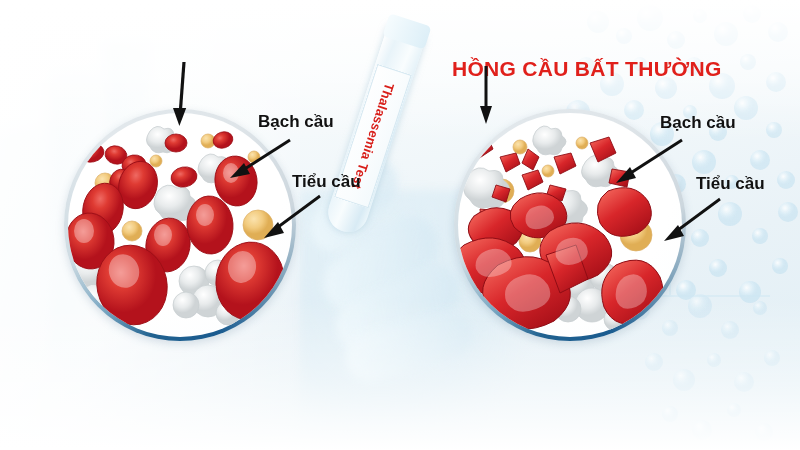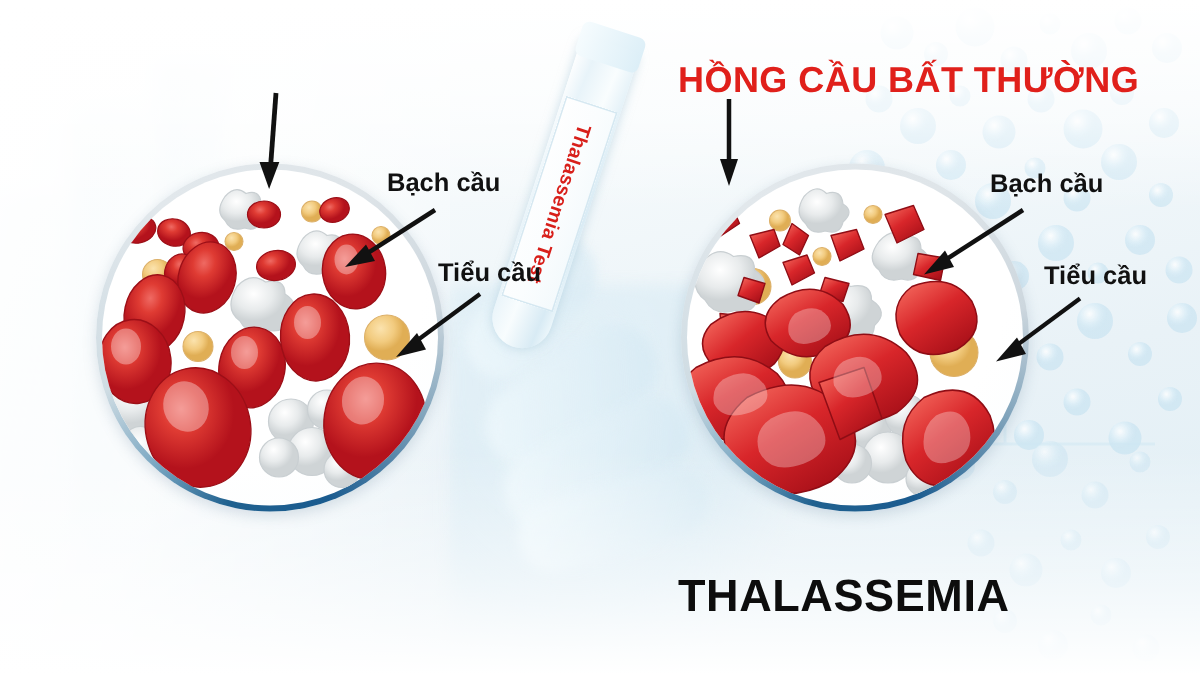--- a/index.html
+++ b/index.html
@@ -415,21 +415,21 @@
         </g>
       </svg>
     </div>
   </div>
 
   <svg class="arrow-svg" style="left:150px; top:62px; width:70px; height:70px;" viewBox="0 0 70 70">
     <path d="M34 0 L30 54" stroke="#111" stroke-width="3.2" fill="none"></path>
     <path d="M29.4 64 L23 46 L36.2 46 Z" fill="#111"></path>
   </svg>
 
-  <div class="hdr hdr-red" style="left:452px; top:40px; font-size:24px;">HỒNG CẦU BẤT THƯỜNG</div>
+  <div class="hdr hdr-red" style="left:452px; top:57px; font-size:21px;">HỒNG CẦU BẤT THƯỜNG</div>
   <svg class="arrow-svg" style="left:462px; top:66px; width:70px; height:70px;" viewBox="0 0 70 70">
     <path d="M24 0 L24 48" stroke="#111" stroke-width="3" fill="none"></path>
     <path d="M24 58 L18 40 L30 40 Z" fill="#111"></path>
   </svg>
 
   <div class="lbl" style="left:258px; top:112px; font-size:17px;">Bạch cầu</div>
   <svg class="arrow-svg" style="left:212px; top:132px; width:90px; height:60px;" viewBox="0 0 90 60">
     <path d="M78 8 L28 40" stroke="#111" stroke-width="3" fill="none"></path>
     <path d="M18 46 L32 31 L38 42 Z" fill="#111"></path>
   </svg>
@@ -445,15 +445,14 @@
     <path d="M84 6 L28 42" stroke="#111" stroke-width="3" fill="none"></path>
     <path d="M18 49 L32 33 L38 44 Z" fill="#111"></path>
   </svg>
 
   <div class="lbl" style="left:696px; top:174px; font-size:17px;">Tiểu cầu</div>
   <svg class="arrow-svg" style="left:650px; top:195px; width:86px; height:58px;" viewBox="0 0 86 58">
     <path d="M70 4 L24 38" stroke="#111" stroke-width="2.8" fill="none"></path>
     <path d="M14 46 L28 30 L34 41 Z" fill="#111"></path>
   </svg>
 
-  <div class="caption" style="left:452px; top:381px; font-size:30px;">THALASSEMIA</div>
 
 </div>
 
 </body></html>

